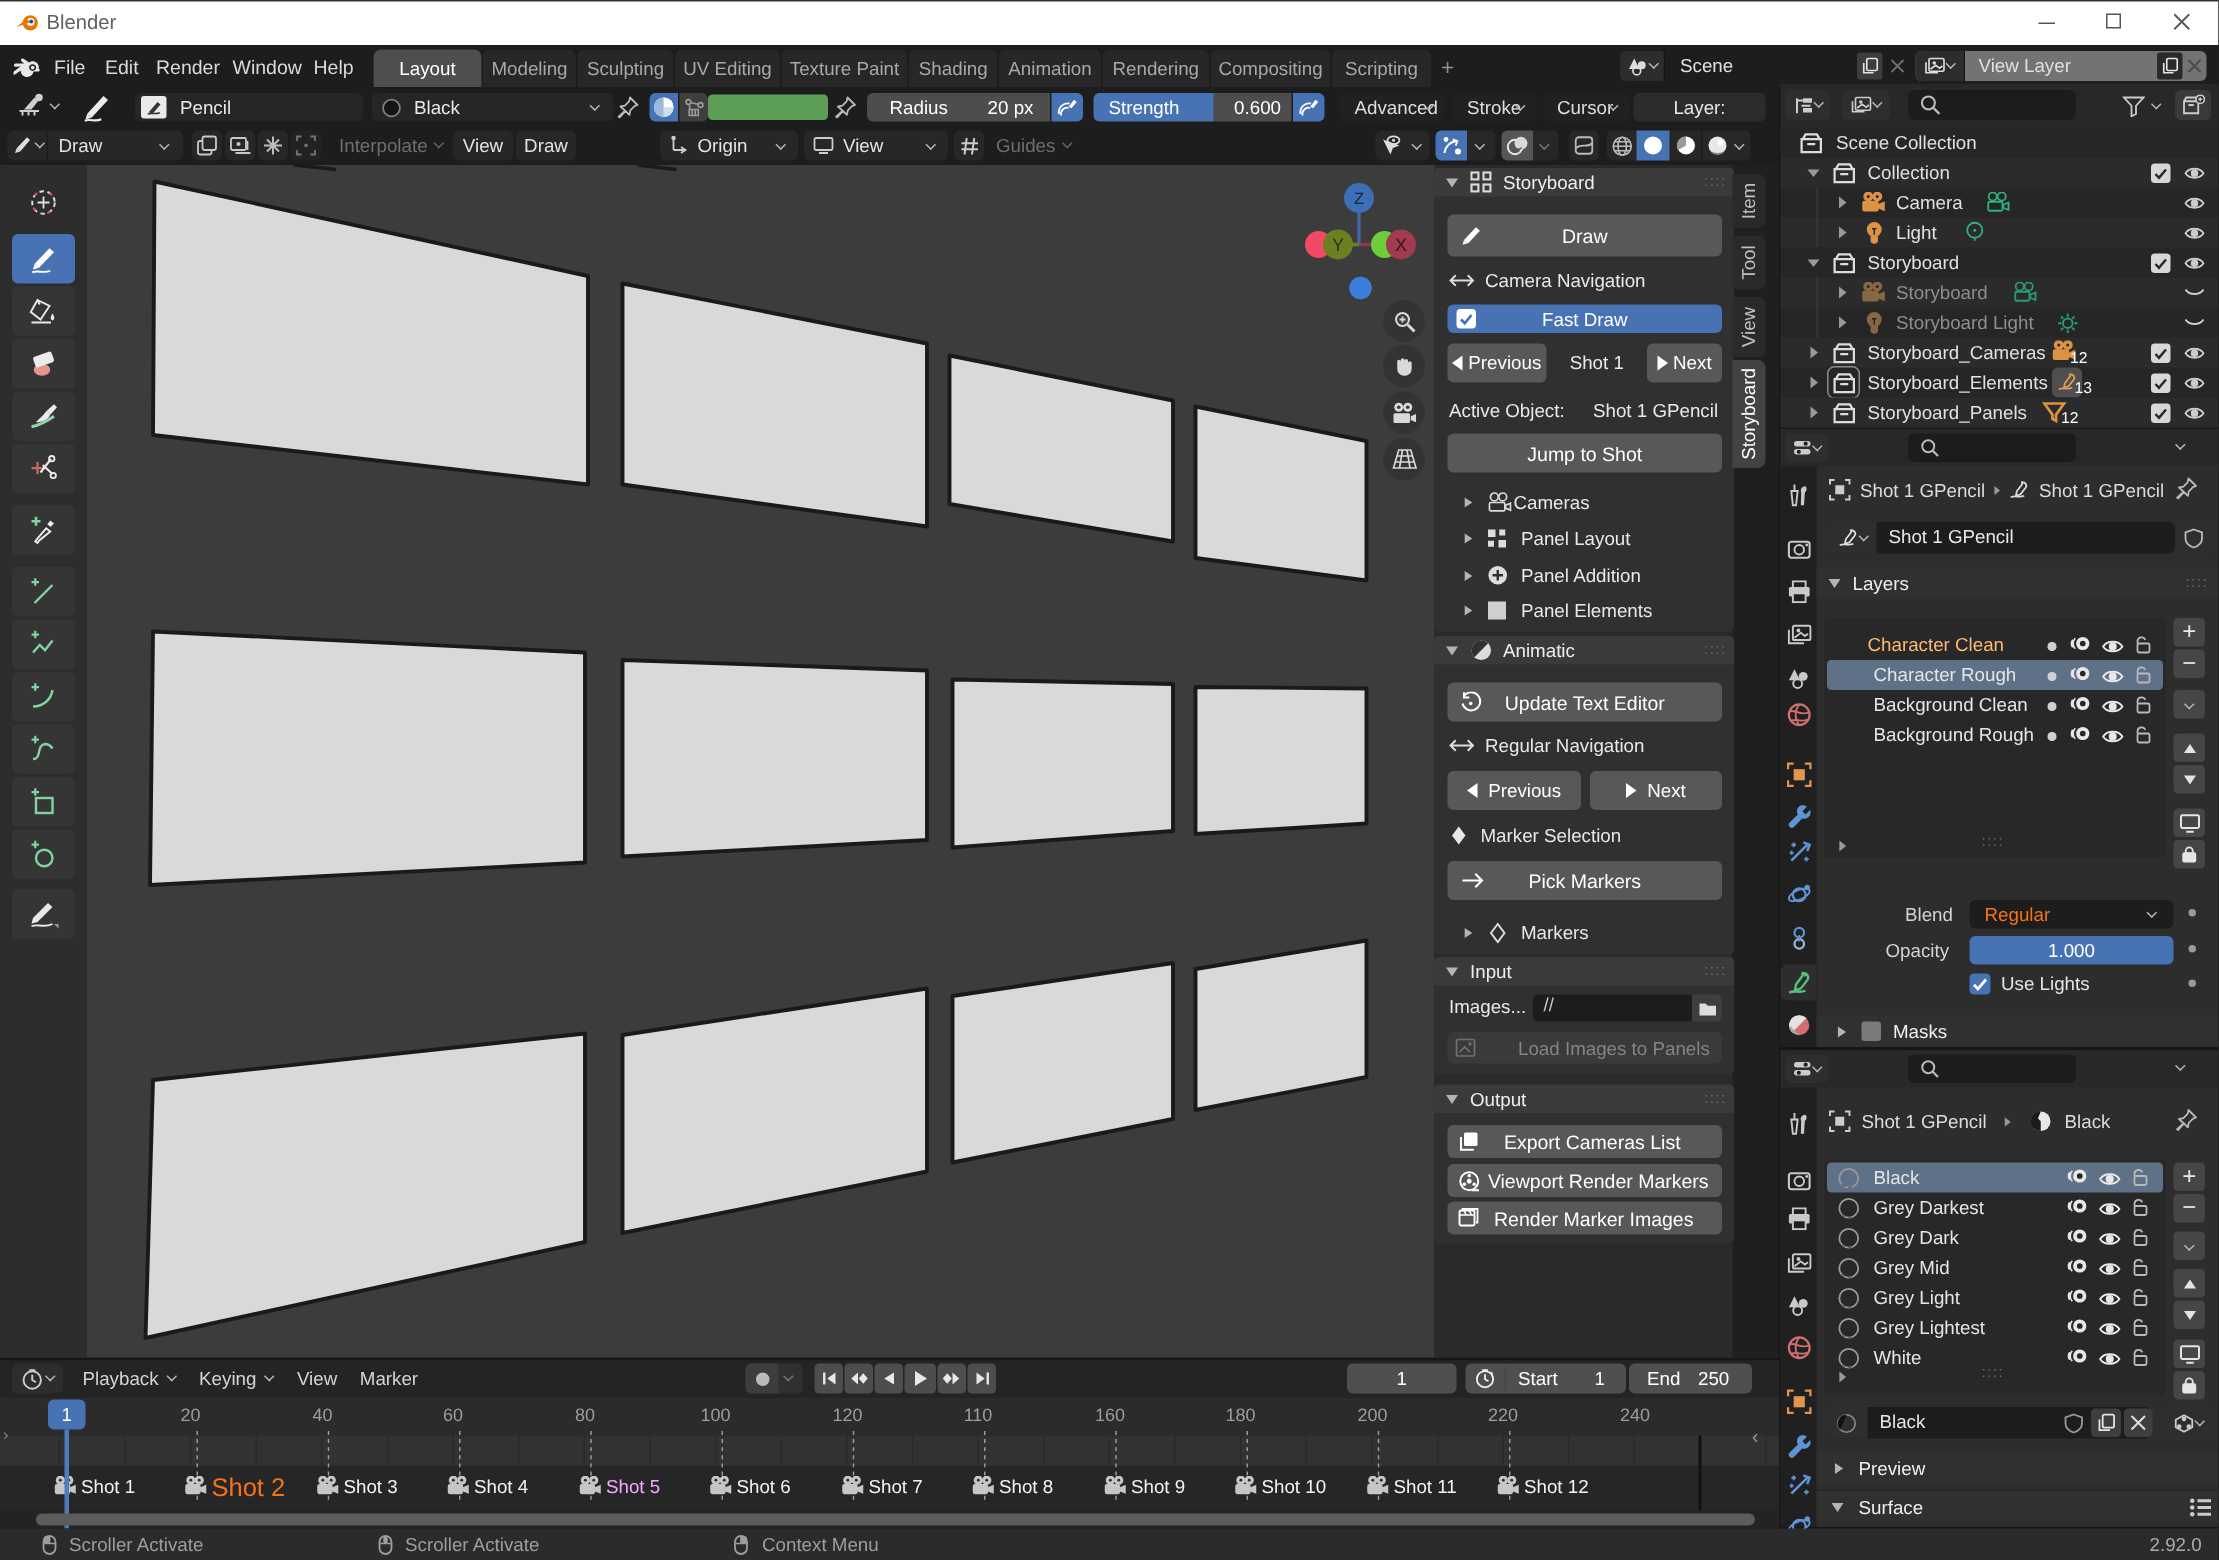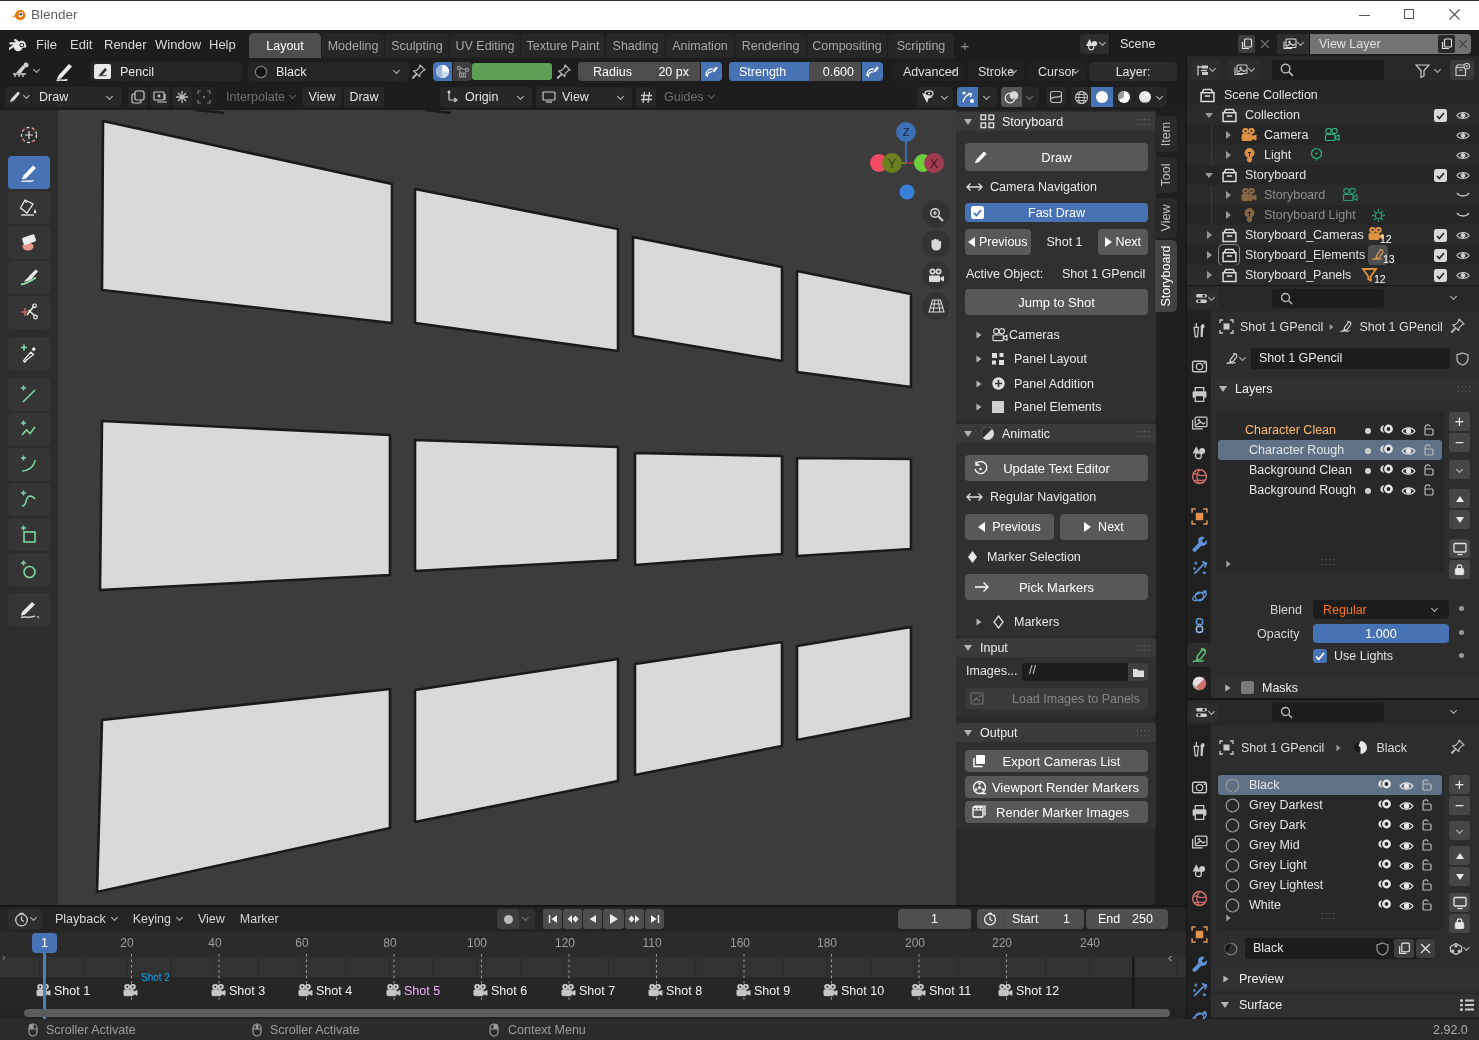--- a/index.html
+++ b/index.html
@@ -1618,21 +1618,21 @@
         <div class="ab" style="left:903px;top:29px;width:24px;text-align:center;color:#9d9d9d;font-size:12px">200</div>
         <div class="ab" style="left:990px;top:29px;width:24px;text-align:center;color:#9d9d9d;font-size:12px">220</div>
         <div class="ab" style="left:1078px;top:29px;width:24px;text-align:center;color:#9d9d9d;font-size:12px">240</div>
         <svg class="ab" style="left:36px;top:77px" width="15" height="14" viewBox="0 0 16 15" stroke="#c6c6c6" fill="#c6c6c6">
           <use href="#camsolid"></use>
         </svg>
         <div class="ab" style="left:54px;top:77px;color:#f2f2f2;font-size:12.5px">Shot 1</div>
         <svg class="ab" style="left:123px;top:77px" width="15" height="14" viewBox="0 0 16 15" stroke="#c6c6c6" fill="#c6c6c6">
           <use href="#camsolid"></use>
         </svg>
-        <div class="ab" style="left:141px;top:65px;color:#0ea5e9;font-size:10px">Shot 2</div>
+        <div class="ab" style="left:141px;top:75px;color:#f97316;font-size:17px">Shot 2</div>
         <svg class="ab" style="left:211px;top:77px" width="15" height="14" viewBox="0 0 16 15" stroke="#c6c6c6" fill="#c6c6c6">
           <use href="#camsolid"></use>
         </svg>
         <div class="ab" style="left:229px;top:77px;color:#f2f2f2;font-size:12.5px">Shot 3</div>
         <svg class="ab" style="left:298px;top:77px" width="15" height="14" viewBox="0 0 16 15" stroke="#c6c6c6" fill="#c6c6c6">
           <use href="#camsolid"></use>
         </svg>
         <div class="ab" style="left:316px;top:77px;color:#f2f2f2;font-size:12.5px">Shot 4</div>
         <svg class="ab" style="left:386px;top:77px" width="15" height="14" viewBox="0 0 16 15" stroke="#c6c6c6" fill="#c6c6c6">
           <use href="#camsolid"></use>

